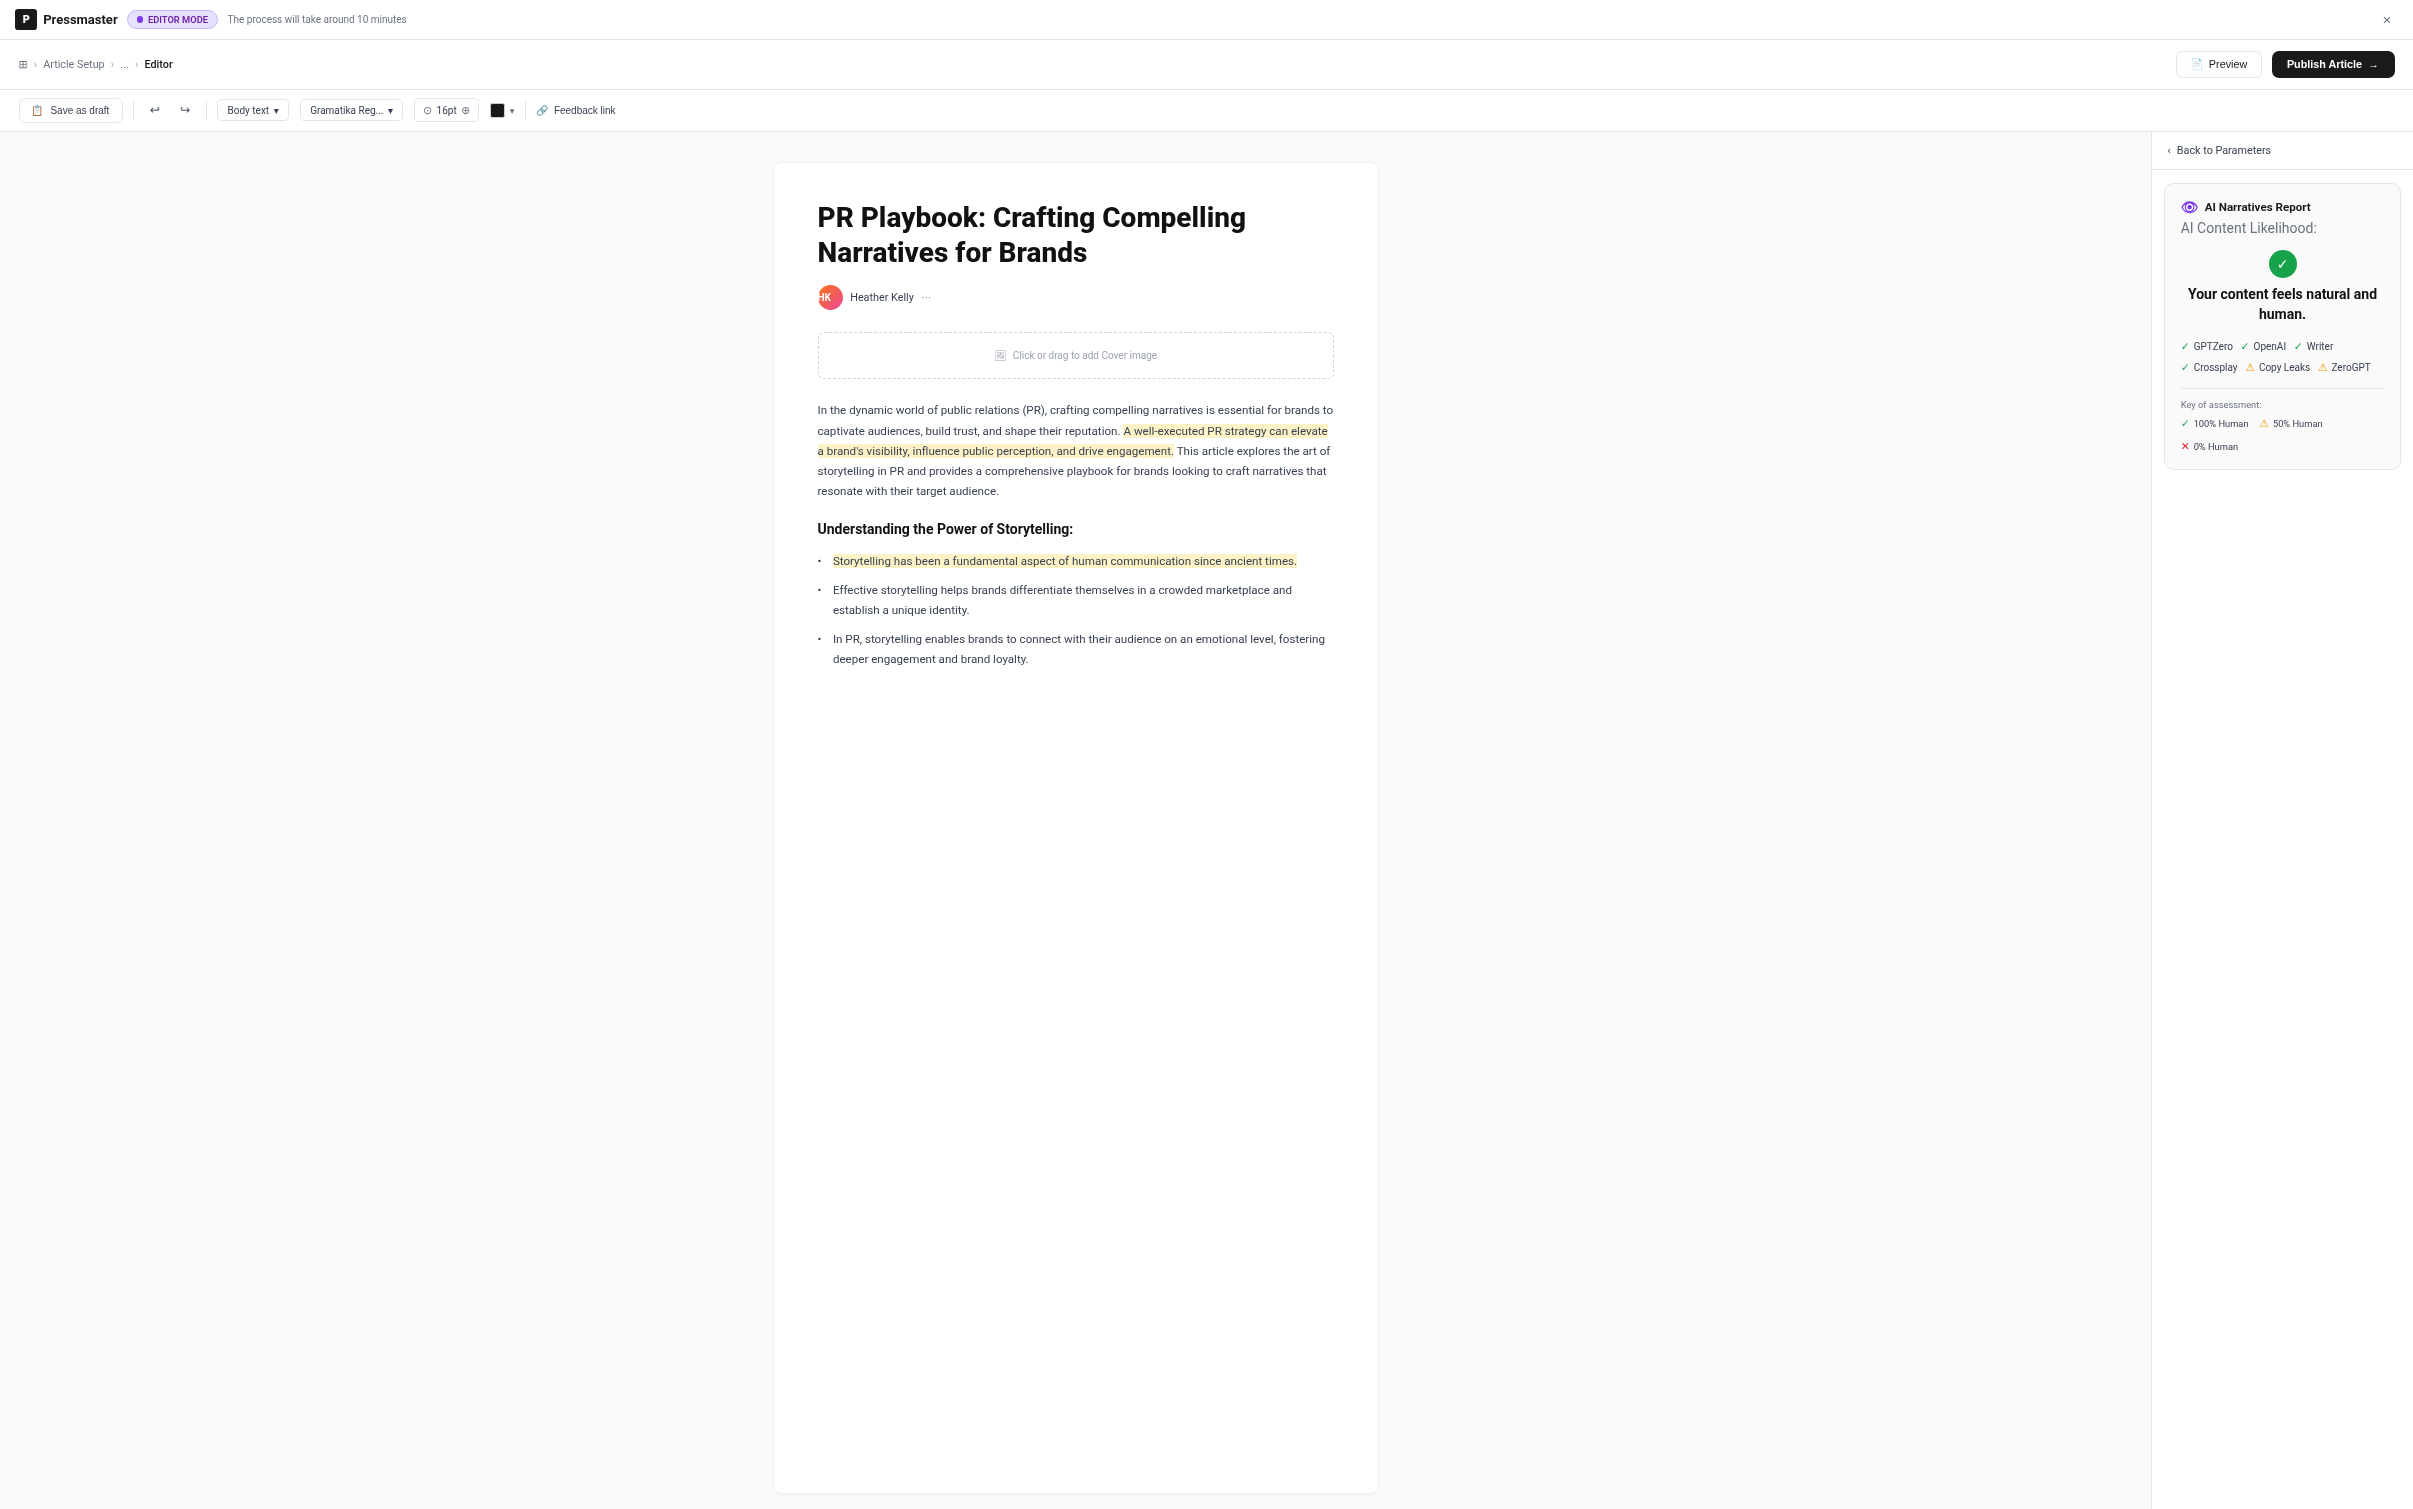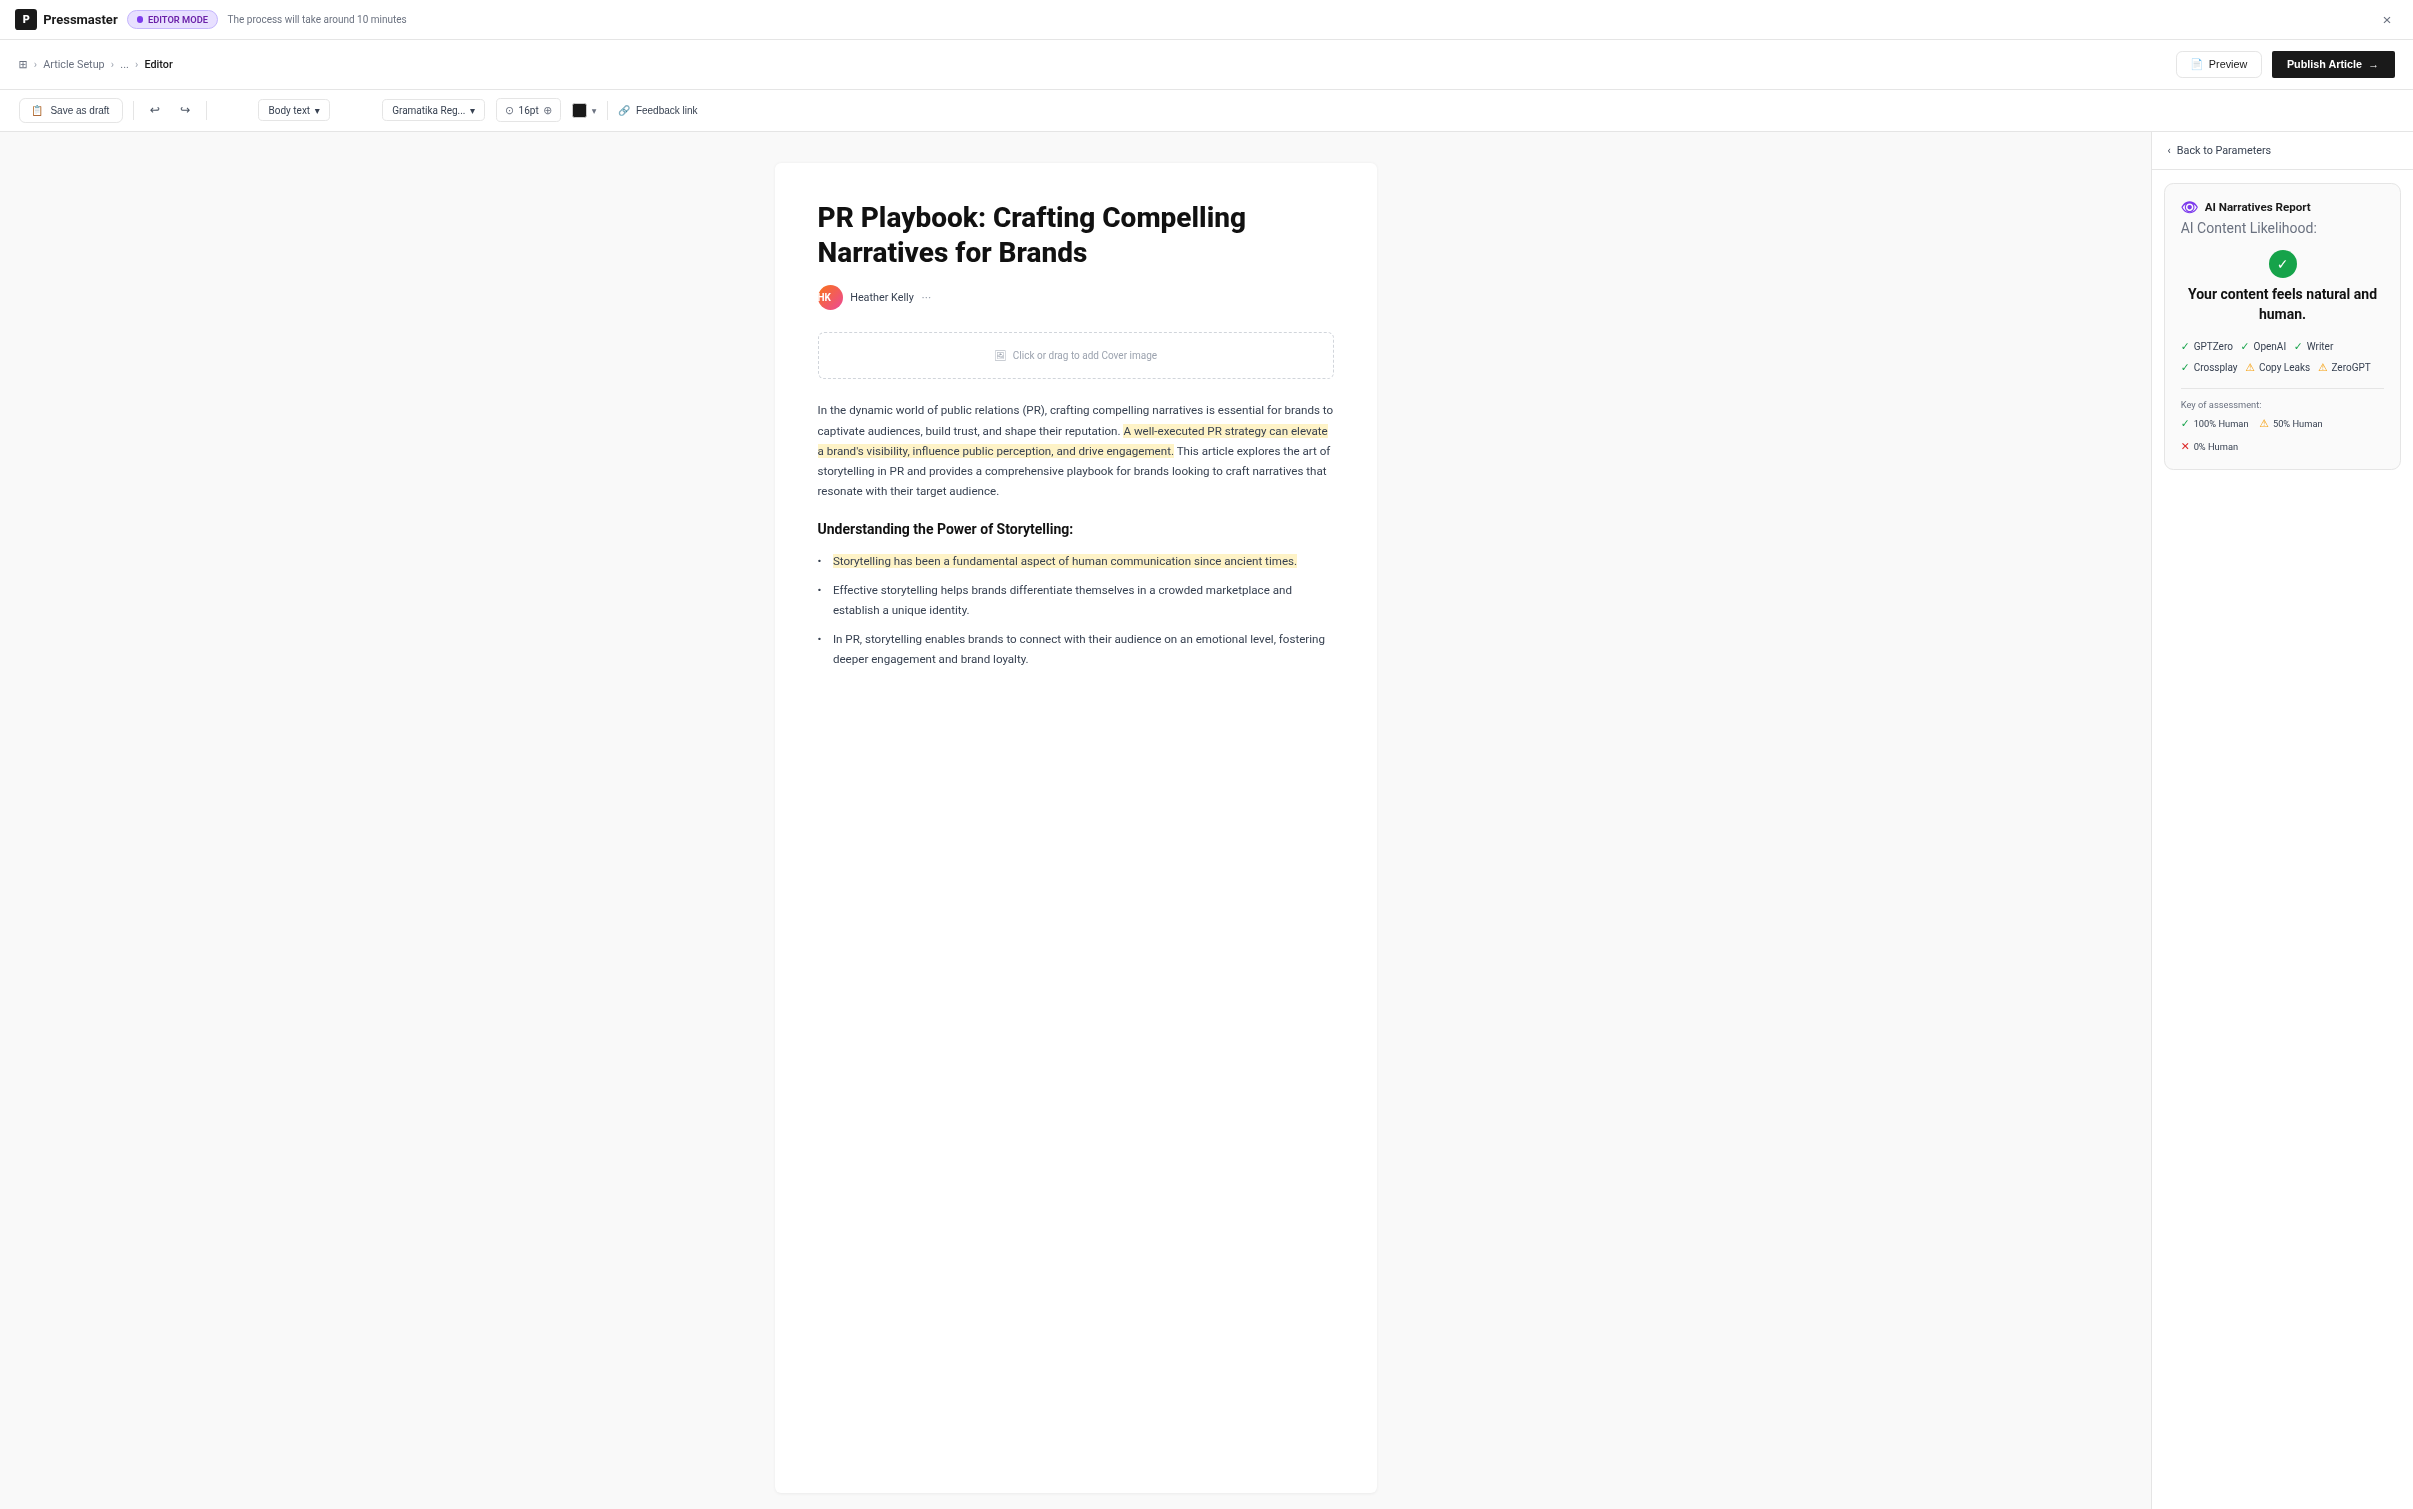--- a/index.html
+++ b/index.html
@@ -122,21 +122,21 @@
       cursor: pointer;
       color: #1a1a1a;
     }
     .publish-btn {
       display: flex;
       align-items: center;
       gap: 6.2px;
       background: #1a1a1a;
       color: #fff;
       border: none;
-      border-radius: 2px;
+      border-radius: 7px;
       padding: 7.7px 15.4px;
       font-size: 10.8px;
       font-weight: 600;
       cursor: pointer;
     }
 
     
     .toolbar {
       display: flex;
       align-items: center;
@@ -178,21 +178,20 @@
       display: flex;
       align-items: center;
       gap: 4.6px;
       background: #fff;
       border: 0.8px solid #e5e5e5;
       border-radius: 4.6px;
       padding: 4.6px 9.3px;
       font-size: 10px;
       cursor: pointer;
       color: #374151;
-      margin-left: 41px;
     }
     .font-size-control {
       display: flex;
       align-items: center;
       gap: 4.6px;
       border: 0.8px solid #e5e5e5;
       border-radius: 4.6px;
       padding: 4.6px 7.7px;
       font-size: 10px;
       color: #374151;

